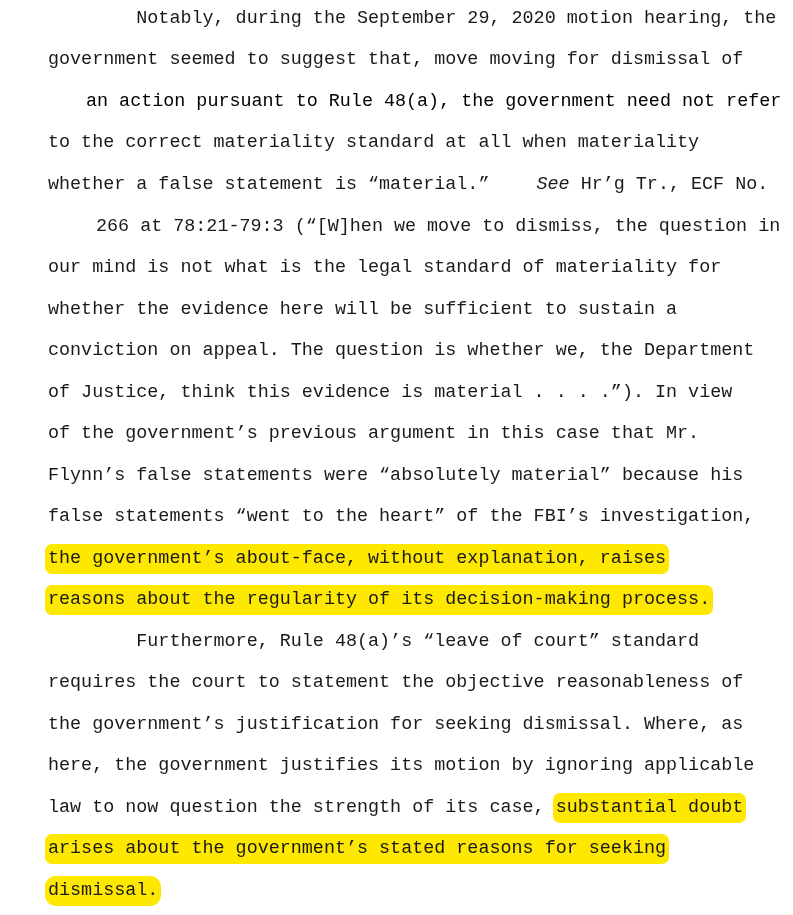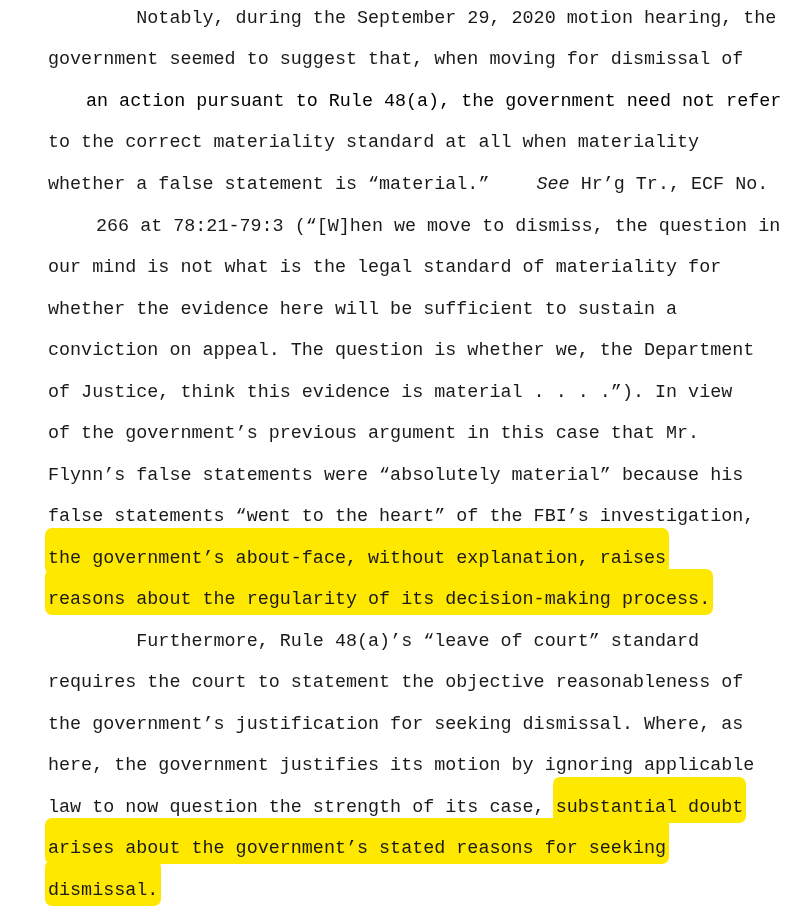--- a/index.html
+++ b/index.html
@@ -39,45 +39,45 @@
 
   .line .ital {
     font-style: italic;
     margin-left: 36px;
   }
 
   
   .hl {
     background: #ffe800;
     border-radius: 7px;
-    padding: 20px 3px 5px 3px;
+    padding: 4px 3px 5px 3px;
     margin: 0 -3px;
     box-decoration-break: clone;
     -webkit-box-decoration-break: clone;
   }
 </style>
 </head>
 <body style="background: rgb(255, 255, 255);">
 
 <div id="doc">
     <div class="line" style="top: 6px; color: rgb(26, 26, 26);"><span>        Notably, during the September 29, 2020 motion hearing, the</span></div>
-    <div class="line" style="top: 47px; color: rgb(26, 26, 26);"><span>government seemed to suggest that, when moving for dismissal of</span></div>
+    <div class="line" style="top: 47px; color: rgb(26, 26, 26);"><span>government seemed to suggest that, move moving for dismissal of</span></div>
     <div class="line" style="top: 89px; color: #000000; margin-left: 38px;"><span>an action pursuant to Rule 48(a), the government need not refer</span></div>
     <div class="line" style="top: 130px; color: rgb(26, 26, 26);"><span>to the correct materiality standard at all when materiality</span></div>
     <div class="line" style="top: 172px; color: rgb(26, 26, 26);"><span>whether a false statement is “material.” </span><span class="ital">See</span><span> Hr’g Tr., ECF No.</span></div>
     <div class="line" style="top: 214px; color: rgb(26, 26, 26); margin-left: 48px;"><span>266 at 78:21-79:3 (“[W]hen we move to dismiss, the question in</span></div>
     <div class="line" style="top: 255px; color: rgb(26, 26, 26);"><span>our mind is not what is the legal standard of materiality for</span></div>
     <div class="line" style="top: 297px; color: rgb(26, 26, 26);"><span>whether the evidence here will be sufficient to sustain a</span></div>
     <div class="line" style="top: 338px; color: rgb(26, 26, 26);"><span>conviction on appeal. The question is whether we, the Department</span></div>
     <div class="line" style="top: 380px; color: rgb(26, 26, 26);"><span>of Justice, think this evidence is material . . . .”). In view</span></div>
     <div class="line" style="top: 421px; color: rgb(26, 26, 26);"><span>of the government’s previous argument in this case that Mr.</span></div>
     <div class="line" style="top: 463px; color: rgb(26, 26, 26);"><span>Flynn’s false statements were “absolutely material” because his</span></div>
     <div class="line" style="top: 504px; color: rgb(26, 26, 26);"><span>false statements “went to the heart” of the FBI’s investigation,</span></div>
     <div class="line" style="top: 546px; color: rgb(26, 26, 26);"><span class="hl" style="background: rgb(255, 232, 0);">the government’s about-face, without explanation, raises</span></div>
     <div class="line" style="top: 587px; color: rgb(26, 26, 26);"><span class="hl" style="background: rgb(255, 232, 0);">reasons about the regularity of its decision-making process.</span></div>
     <div class="line" style="top: 629px; color: rgb(26, 26, 26);"><span>        Furthermore, Rule 48(a)’s “leave of court” standard</span></div>
     <div class="line" style="top: 670px; color: rgb(26, 26, 26);"><span>requires the court to statement the objective reasonableness of</span></div>
     <div class="line" style="top: 712px; color: rgb(26, 26, 26);"><span>the government’s justification for seeking dismissal. Where, as</span></div>
     <div class="line" style="top: 753px; color: rgb(26, 26, 26);"><span>here, the government justifies its motion by ignoring applicable</span></div>
     <div class="line" style="top: 795px; color: rgb(26, 26, 26);"><span>law to now question the strength of its case, </span><span class="hl" style="background: rgb(255, 232, 0);">substantial doubt</span></div>
     <div class="line" style="top: 836px; color: rgb(26, 26, 26);"><span class="hl" style="background: rgb(255, 232, 0);">arises about the government’s stated reasons for seeking</span></div>
-    <div class="line" style="top: 878px; color: rgb(26, 26, 26);"><span class="hl" style="background: rgb(255, 232, 0);">dismissal.</span></div>
+    <div class="line" style="top: 878px; color: rgb(26, 26, 26);"><span class="hl" style="background: rgb(255, 232, 0); border-radius: 11px;">dismissal.</span></div>
   </div>
 
 </body></html>

